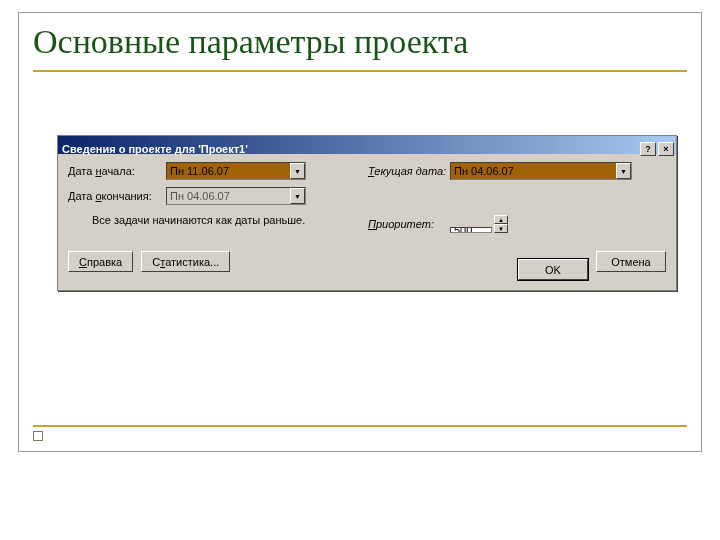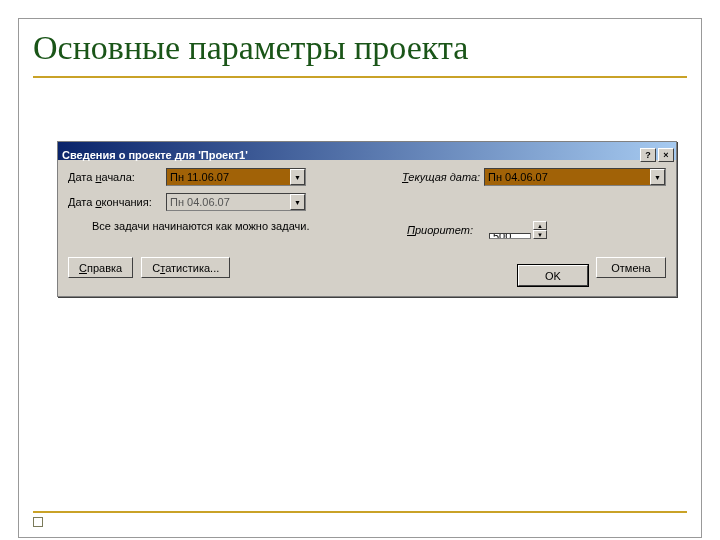--- a/index.html
+++ b/index.html
@@ -1,29 +1,29 @@
 <!DOCTYPE html>
 <html><head>
 <meta charset="utf-8">
 <style>
   * { box-sizing: border-box; margin: 0; padding: 0; }
   body { font-family: Tahoma, Arial, sans-serif; background: #fff; width: 720px; height: 540px; position: relative; }
-  .slide-frame { position: absolute; left: 18px; top: 18px; width: 684px; height: 520px; border: 1px solid #999; background: #fff; }
+  .slide-frame { position: absolute; left: 18px; top: 12px; width: 684px; height: 440px; border: 1px solid #999; background: #fff; }
   .slide-title { font-family: "Times New Roman", serif; font-size: 34px; color: #1a5518; padding: 10px 14px 4px 14px; line-height: 1.1; }
   .title-rule { margin: 6px 14px 0 14px; border: none; border-top: 2px solid #c9a227; }
   .bottom-rule { position: absolute; left: 14px; right: 14px; bottom: 24px; border: none; border-top: 2px solid #c9a227; }
   .corner-box { position: absolute; left: 14px; bottom: 10px; width: 10px; height: 10px; border: 1px solid #7a7a5a; }
 
   .dialog { position: absolute; left: 38px; top: 122px; width: 620px; background: #d4d0c8; border: 1px solid #808080; box-shadow: 1px 1px 0 #404040; font-size: 11px; color: #000; }
   .titlebar { background: linear-gradient(to right, #0a246a, #a6caf0); color: #fff; height: 18px; display: flex; align-items: center; justify-content: space-between; padding: 8px 2px 0 4px; font-weight: bold; }
   .titlebar-buttons { display: flex; gap: 2px; }
   .titlebar-btn { width: 16px; height: 14px; background: #d4d0c8; border: 1px solid #fff; border-right-color: #404040; border-bottom-color: #404040; display: flex; align-items: center; justify-content: center; font-size: 9px; font-weight: bold; color: #000; line-height: 1; }
 
   .dialog-body { padding: 8px 10px 10px 10px; }
-  .row { display: flex; align-items: center; margin-bottom: 7px; gap: 39px; }
+  .row { display: flex; align-items: center; margin-bottom: 7px; }
   .col-left { display: flex; align-items: center; width: 300px; }
   .col-right { display: flex; align-items: center; flex: 1; }
   .lbl { width: 98px; }
   .lbl2 { width: 82px; font-style: italic; }
   .field { display: flex; height: 18px; background: #a16207; border: 1px solid #808080; border-top-color: #404040; border-left-color: #404040; }
   .field.disabled { background: #d4d0c8; }
   .field input { border: none; outline: none; background: transparent; font: inherit; padding: 1px 3px; flex: 1; width: 100%; }
   .field.selected { background: #0a246a; }
   .field.selected input { color: #fff; }
   .dd-btn { width: 15px; background: #d4d0c8; border-left: 1px solid #fff; border-top: 1px solid #fff; border-right: 1px solid #404040; border-bottom: 1px solid #404040; display: flex; align-items: center; justify-content: center; font-size: 7px; }
@@ -82,21 +82,21 @@
           <div class="field w1 disabled">
             <input disabled="" value="Пн 04.06.07" style="">
             <div class="dd-btn">▼</div>
           </div>
         </div>
       </div>
 
 
       <div class="row">
         <div class="col-left">
-          <div class="hint">Все задачи начинаются как можно задачи.</div>
+          <div class="hint">Все задачи начинаются как даты раньше.</div>
         </div>
         <div class="col-right">
           <span class="lbl2"><span class="u">П</span>риоритет:</span>
           <div class="spinner">
             <input value="500" style="">
             <div class="spin-btns">
               <div class="spin-btn">▲</div>
               <div class="spin-btn">▼</div>
             </div>
           </div>

